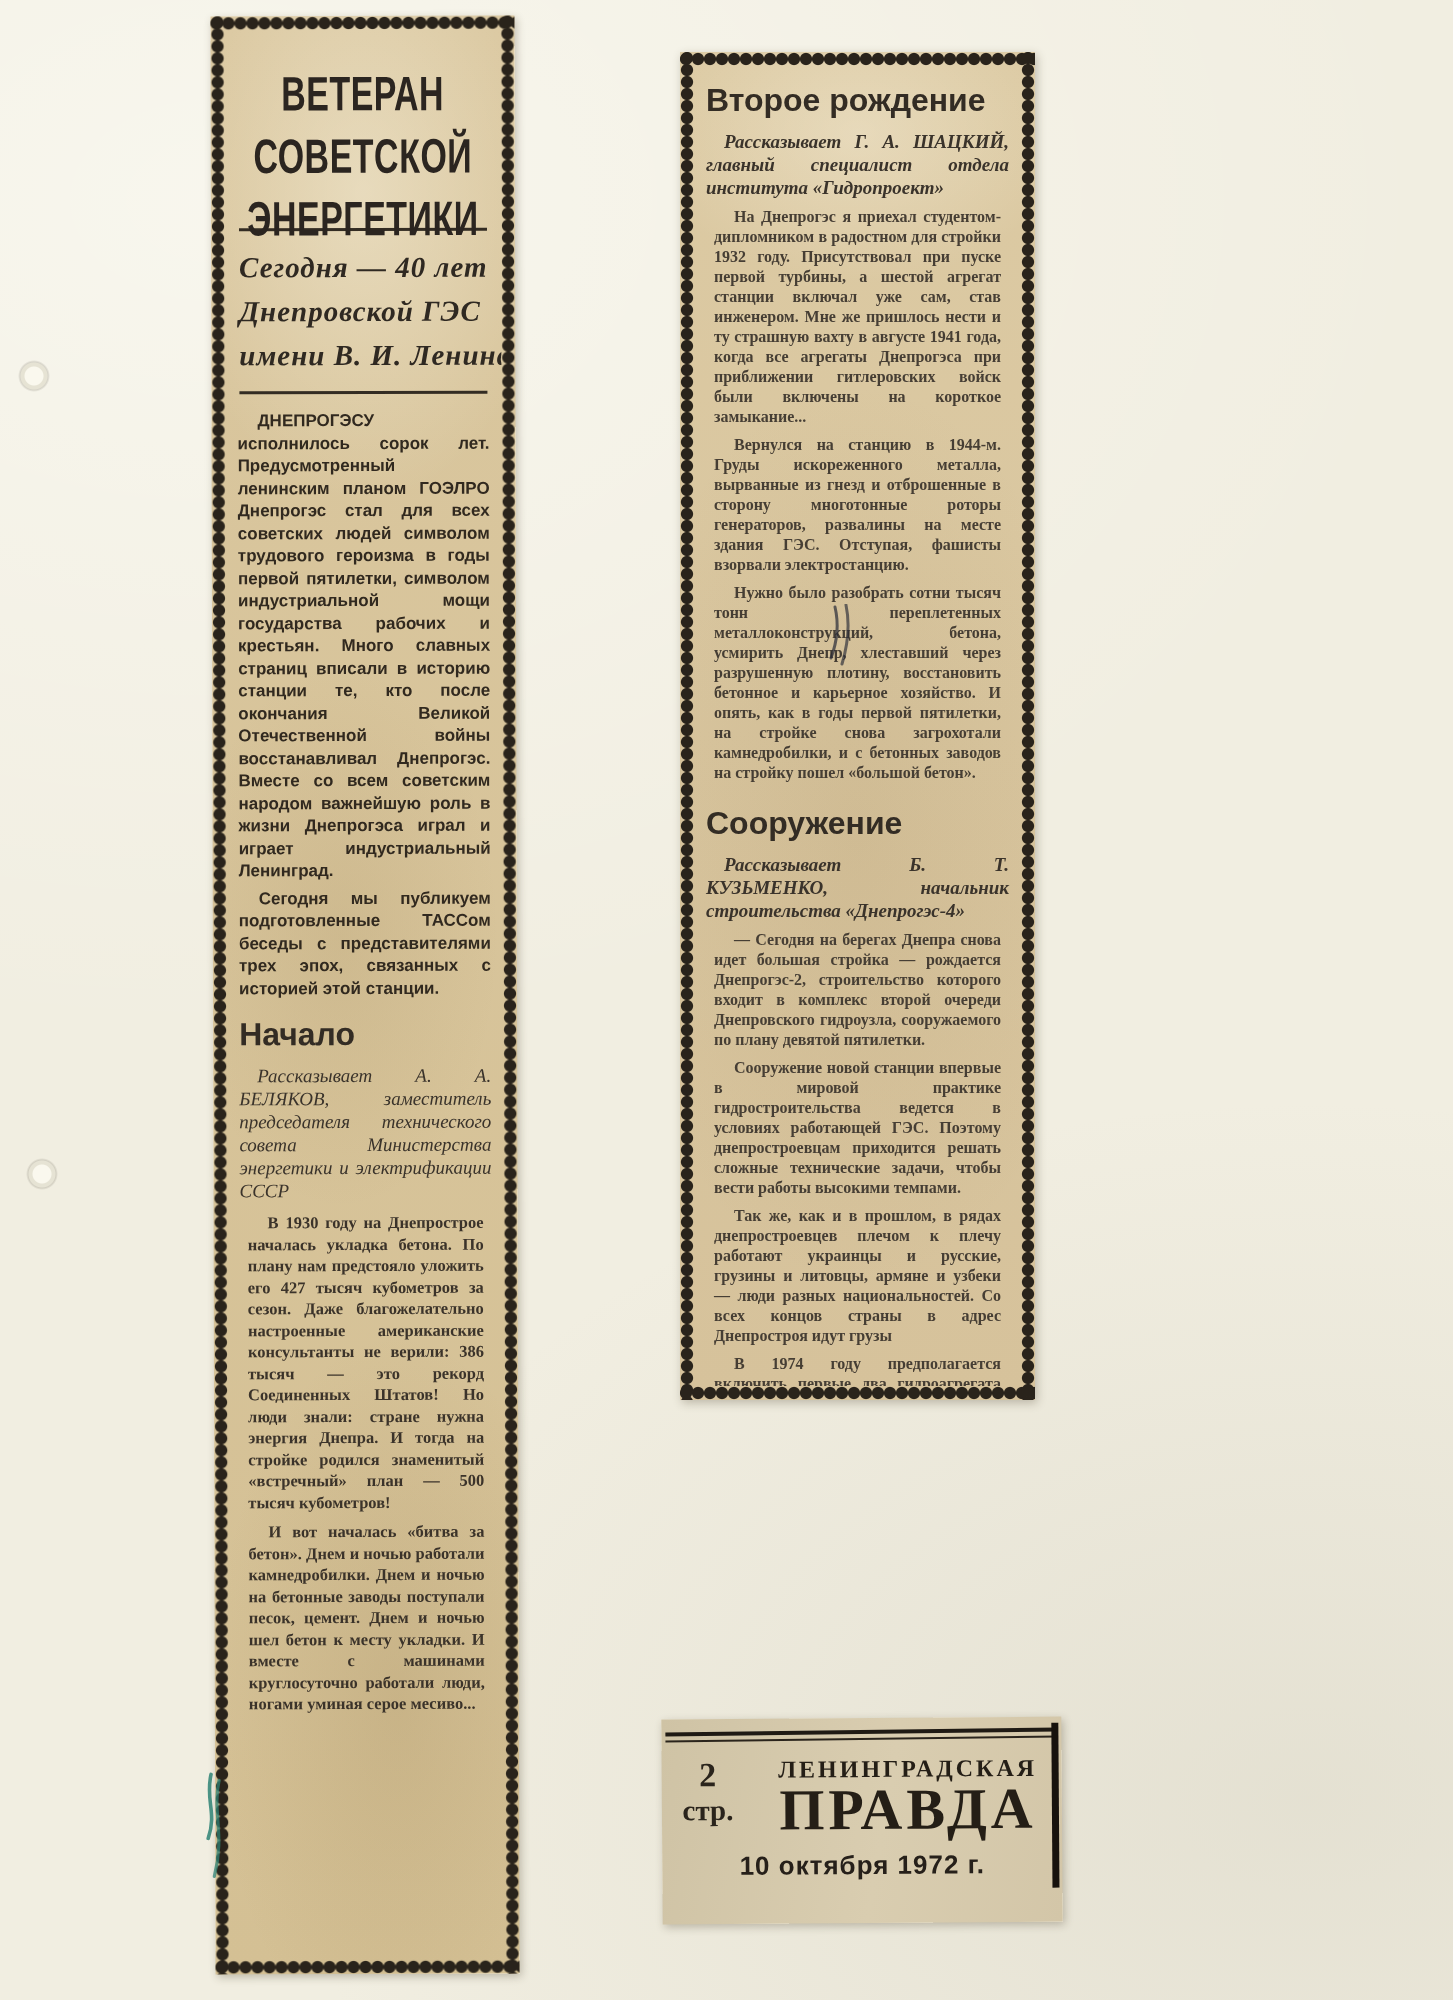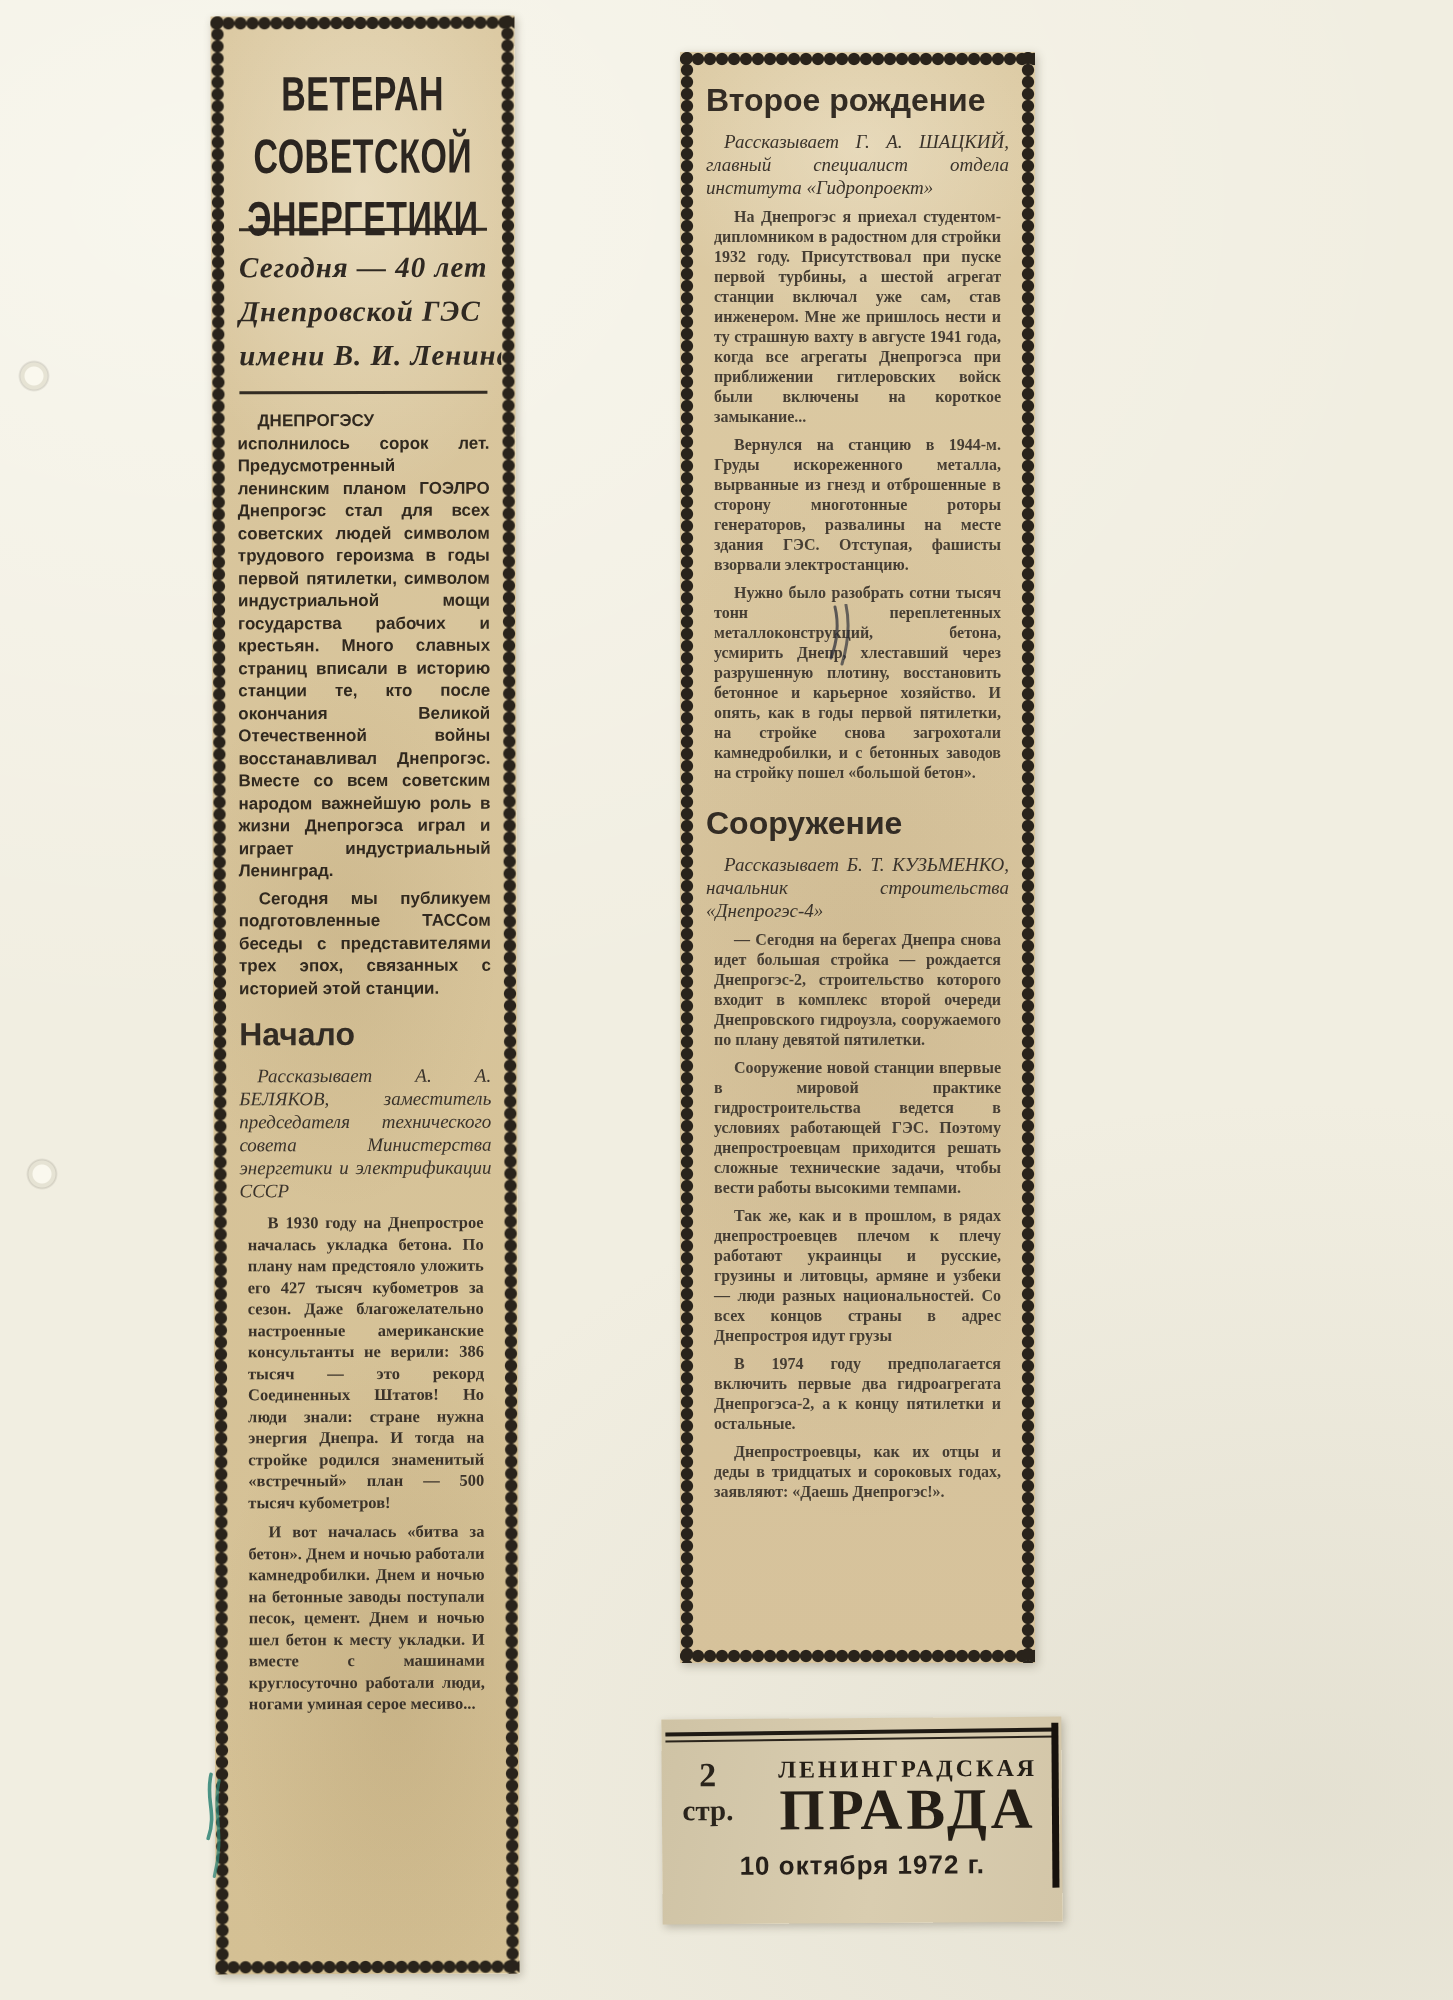--- a/index.html
+++ b/index.html
@@ -10,21 +10,21 @@
       radial-gradient(100% 50% at 90% 90%, rgba(190,185,165,.25), transparent 70%),
       #f1eee1;}
   
   .clipping{position:absolute;box-shadow:2px 3px 9px rgba(60,50,30,.28);}
   .clip-left{left:213px;top:16px;width:304px;height:1958px;transform:rotate(-0.15deg);
     background:
       radial-gradient(90% 22% at 50% 9%, rgba(255,252,238,.38), transparent 72%),
       radial-gradient(75% 20% at 42% 47%, rgba(122,94,46,.10), transparent 70%),
       radial-gradient(85% 26% at 60% 86%, rgba(122,94,46,.14), transparent 72%),
       linear-gradient(#dac79f,#d4c094);}
-  .clip-right{left:680px;top:52px;width:355px;height:1611px;
+  .clip-right{left:680px;top:52px;width:355px;height:1348px;
     background:
       radial-gradient(85% 16% at 50% 6%, rgba(255,250,236,.33), transparent 70%),
       radial-gradient(95% 45% at 50% 58%, rgba(128,98,52,.10), transparent 75%),
       linear-gradient(#dccaa3,#d6c29b);}
   
   .chain{position:absolute;pointer-events:none;}
   .chain.t{left:0;right:0;top:0;height:14px;
     background:radial-gradient(circle at 6px 7px,#29231b 5.6px,rgba(0,0,0,0) 6.6px);
     background-size:12px 14px;background-repeat:repeat-x;}
   .chain.b{left:0;right:0;bottom:0;height:14px;
@@ -49,21 +49,21 @@
   .intro p{font-weight:700;font-size:17px;line-height:22.5px;text-align:justify;
     text-indent:20px;margin:0 0 5px;color:#31291f;hyphens:auto;}
   .section-title{font-weight:700;font-size:32px;line-height:36px;margin:16px 0 12px;color:#332c24;}
   .byline{font-family:"Liberation Serif",serif;font-style:italic;font-size:19px;
     line-height:23px;text-align:justify;text-indent:18px;margin:0 0 10px;color:#3a332b;}
   .bodytext p{font-weight:700;font-size:16.5px;line-height:21.5px;text-align:justify;
     text-indent:20px;margin:8px;color:#3b332a;hyphens:auto;font-family:Liberation Serif, serif;}
   
   .clip-right .bodytext p{font-size:16px;line-height:20px;color:#463e34;}
   .clip-right .section-title{margin:6px 0 12px;}
-  .clip-right .byline{margin-bottom:8px;}
+  .clip-right .byline{margin-bottom:8px;font-weight:bold;}
   
   .masthead{left:662px;top:1718px;width:400px;height:205px;transform:rotate(-0.4deg);
     background:linear-gradient(100deg,#cfc3a5,#d9cdb0 55%,#d3c6a8);}
   .m-rule-thick{height:4px;background:#1f1a14;margin:12px 4px 0;transform:rotate(-0.35deg);}
   .m-rule-thin{height:2px;background:#2a241c;margin:4px 4px 0;transform:rotate(-0.35deg);}
   .m-row{display:flex;align-items:flex-start;margin-top:16px;}
   .m-pagecol{width:92px;text-align:center;font-family:"Liberation Serif",serif;color:#2a241c;}
   .m-pagenum{font-size:34px;line-height:36px;font-weight:700;}
   .m-pagelbl{font-size:29px;line-height:34px;font-weight:700;}
   .m-namecol{flex:1;text-align:center;font-family:"Liberation Serif",serif;color:#241e16;}

